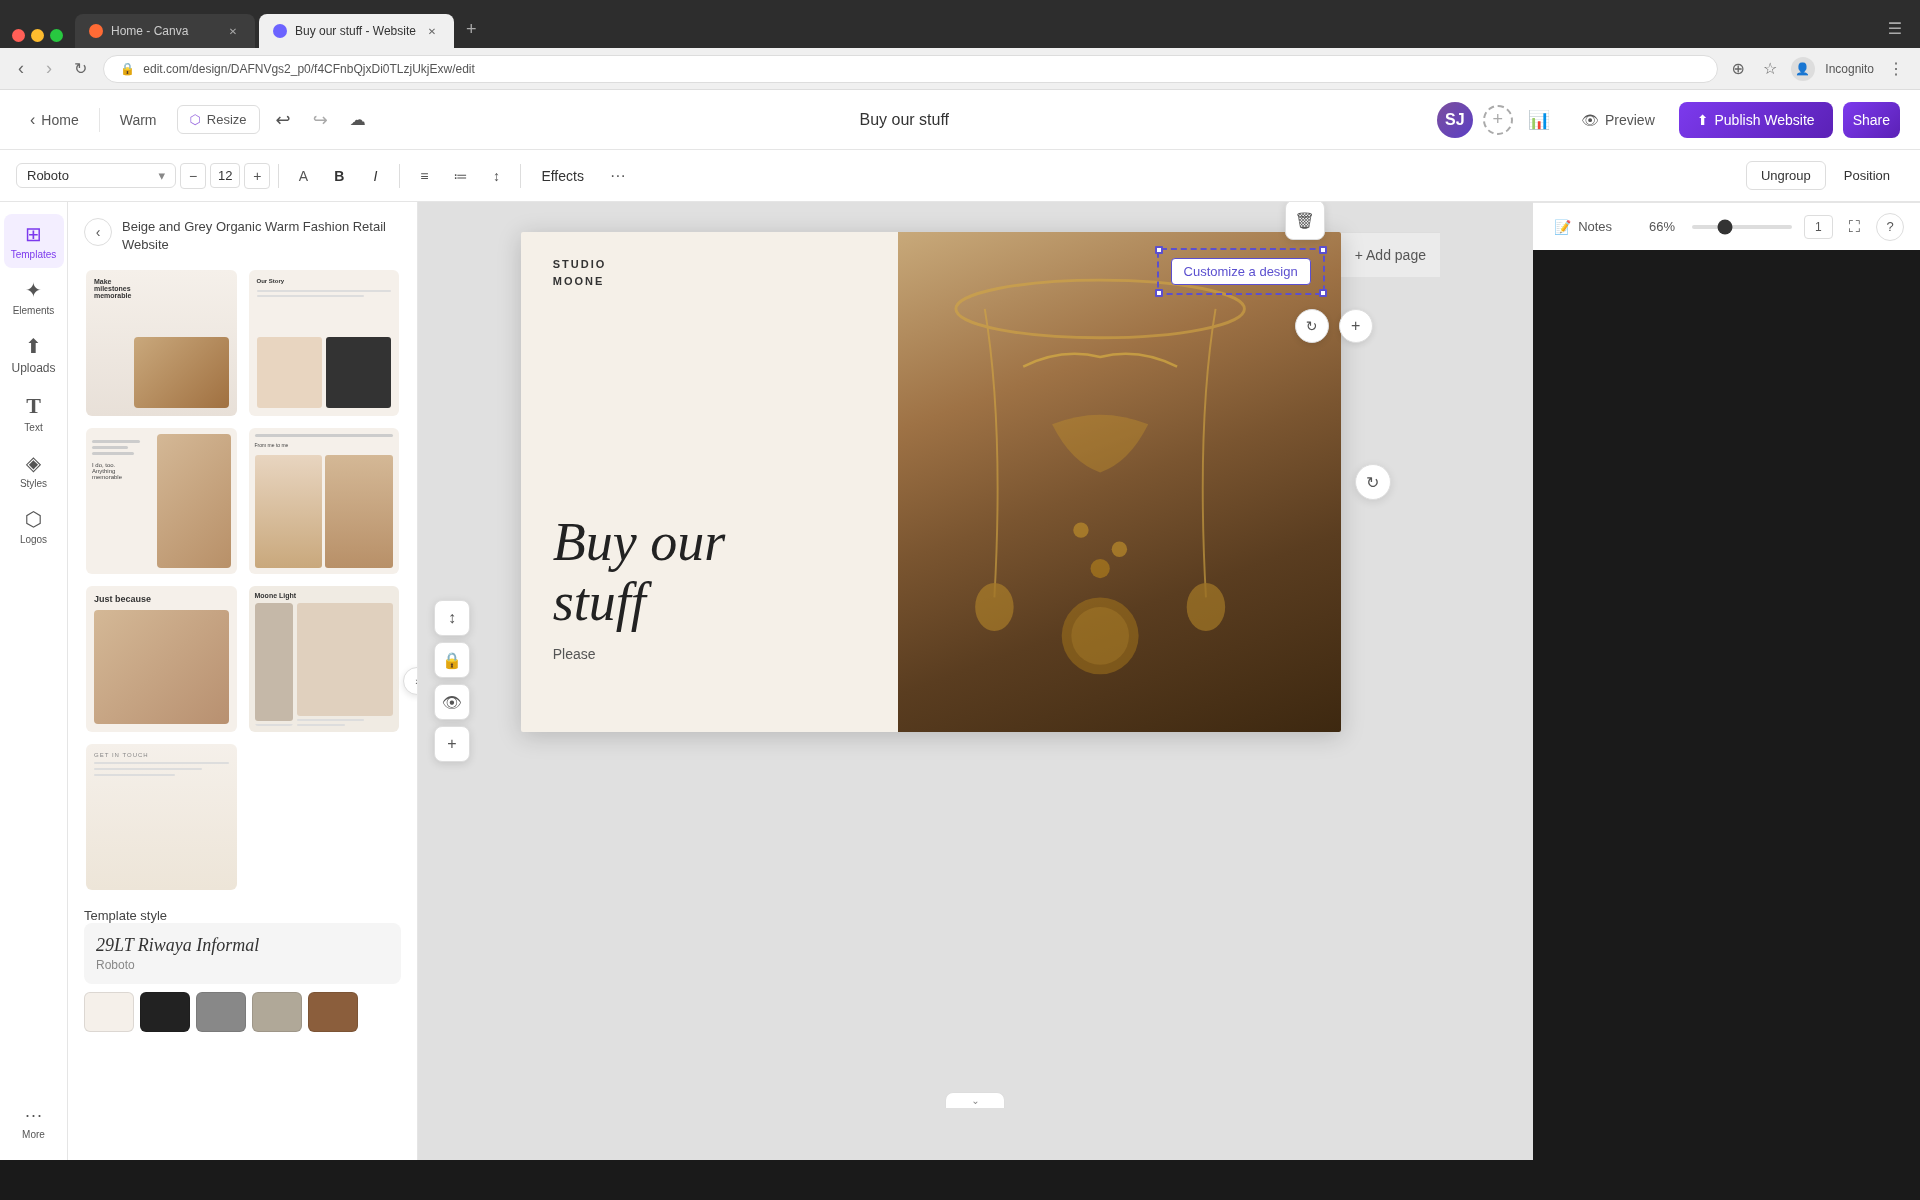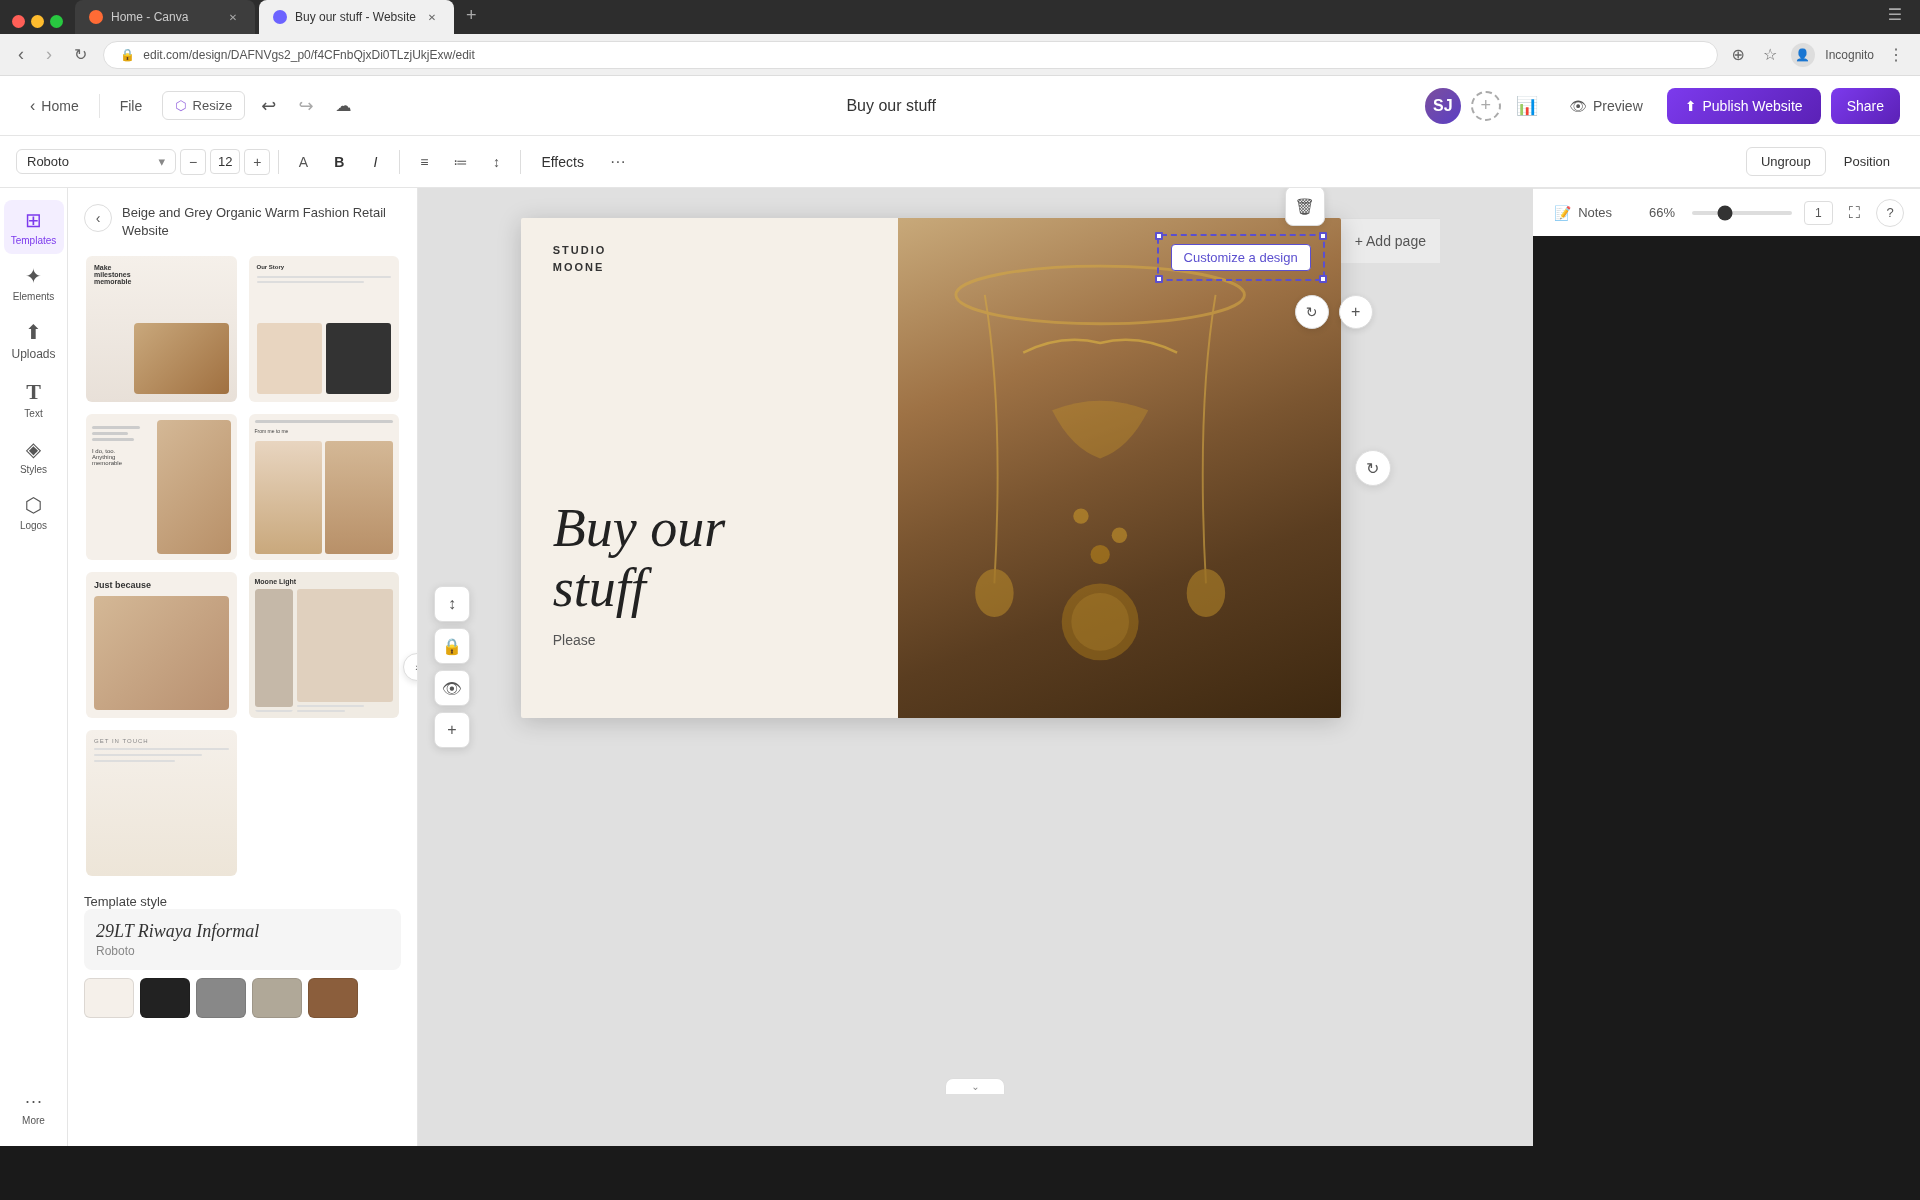--- a/index.html
+++ b/index.html
@@ -1,21 +1,21 @@
 <!DOCTYPE html>
 <html><head>
   <meta charset="utf-8">
   <style>
     * { box-sizing: border-box; margin: 0; padding: 0; }
     body { font-family: -apple-system, BlinkMacSystemFont, 'Segoe UI', sans-serif; background: #1a1a1a; width: 1920px; height: 1200px; overflow: hidden; }
   </style>
 </head>
 <body>
 
-<div style="background:#2d2d2d; height:34px; display:flex; align-items:flex-end; padding:0 12px; gap:4px;">
+<div style="background:#2d2d2d; height:48px; display:flex; align-items:flex-end; padding:0 12px; gap:4px;">
   <div style="display:flex; gap:6px; align-items:center; margin-right:8px; padding-bottom:6px;">
     <div style="width:13px;height:13px;border-radius:50%;background:#ff5f57;"></div>
     <div style="width:13px;height:13px;border-radius:50%;background:#febc2e;"></div>
     <div style="width:13px;height:13px;border-radius:50%;background:#28c840;"></div>
   </div>
   <div style="background:#3d3d3d;border-radius:8px 8px 0 0;padding:6px 14px;display:flex;align-items:center;gap:8px;color:#ccc;font-size:12px;height:34px;min-width:180px;">
     <div style="width:14px;height:14px;border-radius:50%;background:#ff6b35;"></div>
     <span>Home - Canva</span>
     <div style="margin-left:auto;width:16px;height:16px;border-radius:50%;display:flex;align-items:center;justify-content:center;font-size:10px;color:#aaa;">✕</div>
   </div>
@@ -43,21 +43,21 @@
   <div style="font-size:12px;color:#555;">Incognito</div>
   <div style="color:#666;font-size:16px;cursor:pointer;padding:4px;">⋮</div>
 </div>
 
 <div style="background:#fff;height:60px;display:flex;align-items:center;padding:0 20px;gap:10px;border-bottom:1px solid #e5e5e5;">
   <button style="display:flex;align-items:center;gap:6px;background:none;border:none;cursor:pointer;padding:6px 10px;border-radius:6px;color:#555;font-size:14px;">
     <span style="font-size:16px;">‹</span>
     <span>Home</span>
   </button>
   <div style="width:1px;height:24px;background:#e5e5e5;"></div>
-  <button style="background:none;border:none;cursor:pointer;padding:6px 10px;border-radius:6px;color:#555;font-size:14px;">File</button>
+  <button style="background:none;border:none;cursor:pointer;padding:6px 10px;border-radius:6px;color:#555;font-size:14px;">Warm</button>
   <button style="display:flex;align-items:center;gap:6px;background:white;border:1px solid #ddd;border-radius:6px;padding:6px 12px;font-size:13px;color:#555;cursor:pointer;">
     <span style="color:#9c6fe0;">⬡</span>
     <span>Resize</span>
   </button>
   <button style="background:none;border:none;cursor:pointer;padding:6px;color:#555;font-size:18px;">↩</button>
   <button style="background:none;border:none;cursor:pointer;padding:6px;color:#aaa;font-size:18px;">↪</button>
   <button style="background:none;border:none;cursor:pointer;padding:6px;color:#555;font-size:16px;">☁</button>
   <div style="flex:1; text-align:center;">
     <span style="font-size:16px;font-weight:500;color:#333;">Buy our stuff</span>
   </div>
@@ -67,21 +67,21 @@
   <div style="width:30px;height:30px;border-radius:50%;border:2px dashed #aaa;display:flex;align-items:center;justify-content:center;color:#aaa;cursor:pointer;font-size:18px;">+</div>
   <button style="background:none;border:none;cursor:pointer;padding:6px;color:#555;font-size:18px;">📊</button>
   <button style="background:none;border:none;cursor:pointer;padding:8px 14px;border-radius:6px;color:#555;font-size:14px;display:flex;align-items:center;gap:6px;">
     <span>👁</span>
     <span>Preview</span>
   </button>
   <button style="background:linear-gradient(135deg,#7c3aed,#5b21b6);color:white;border:none;border-radius:8px;padding:10px 18px;font-size:14px;font-weight:500;cursor:pointer;display:flex;align-items:center;gap:6px;">
     <span>⬆</span>
     <span>Publish Website</span>
   </button>
-  <button style="background:linear-gradient(135deg,#7c3aed,#5b21b6);color:white;border:none;border-radius:8px;padding:10px 16px;font-size:14px;font-weight:500;cursor:pointer;">
+  <button style="background:linear-gradient(135deg,#7c3aed,#5b21b6);color:white;border:none;border-radius:8px;padding:10px 10px;font-size:14px;font-weight:500;cursor:pointer;">
     <span>Share</span>
   </button>
 </div>
 
 <div style="background:#fff;height:52px;display:flex;align-items:center;padding:0 16px;gap:4px;border-bottom:1px solid #e5e5e5;">
   <div style="display:flex;align-items:center;gap:6px;border:1px solid #ddd;border-radius:6px;padding:4px 10px;font-size:13px;color:#333;cursor:pointer;min-width:160px;background:white;">
     <span>Roboto</span>
     <span style="margin-left:auto;color:#888;">▾</span>
   </div>
   <button style="background:none;border:1px solid #ddd;border-radius:4px;cursor:pointer;color:#555;font-size:14px;padding:4px 8px;">−</button>

